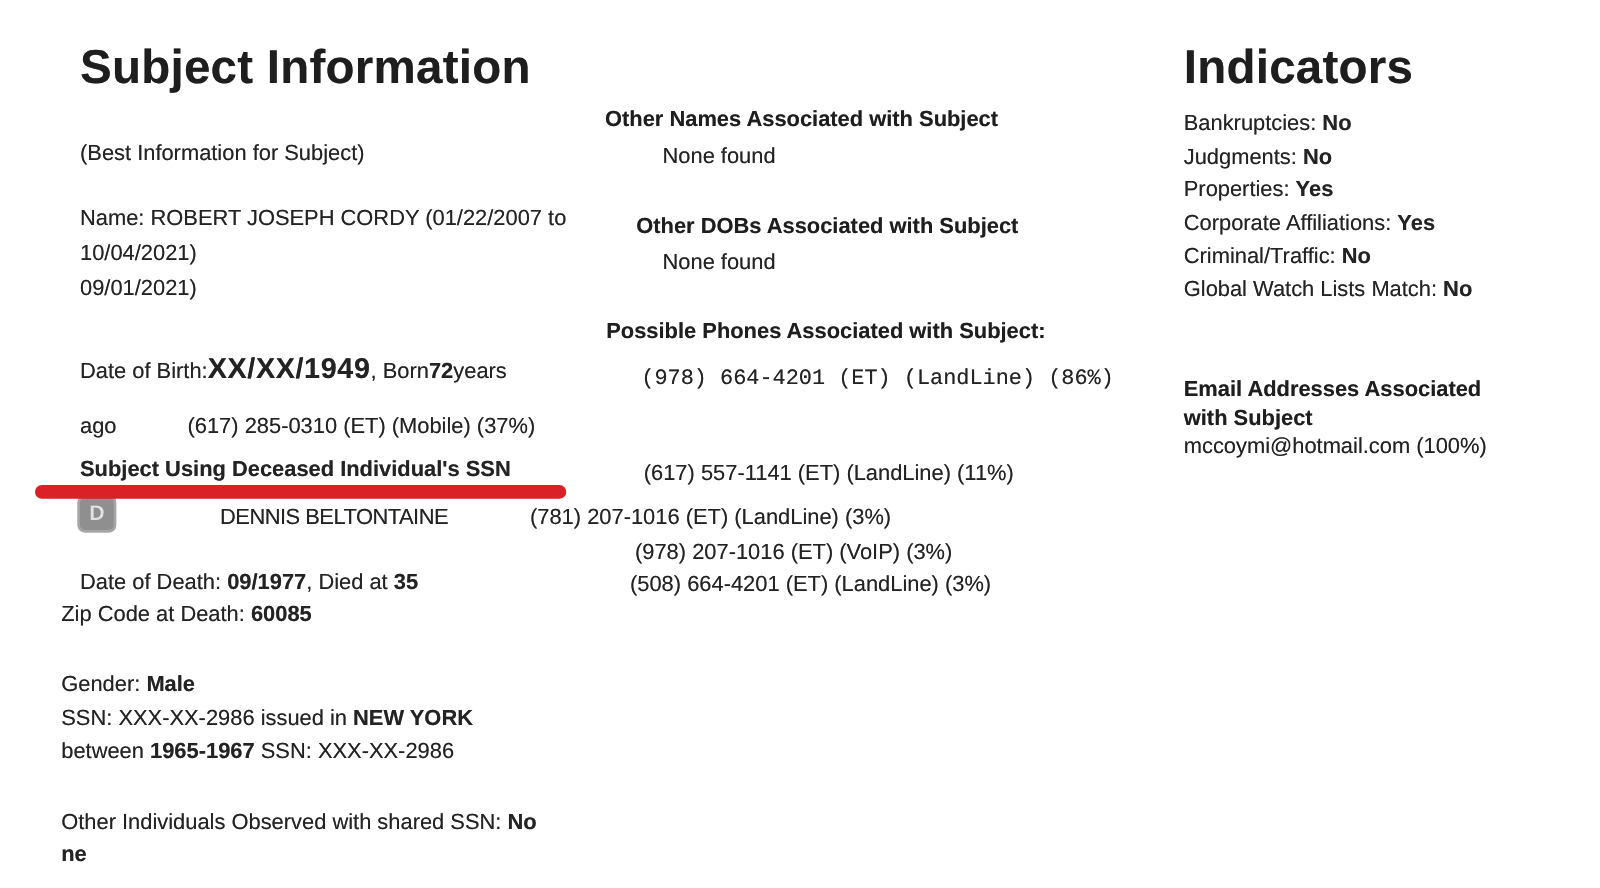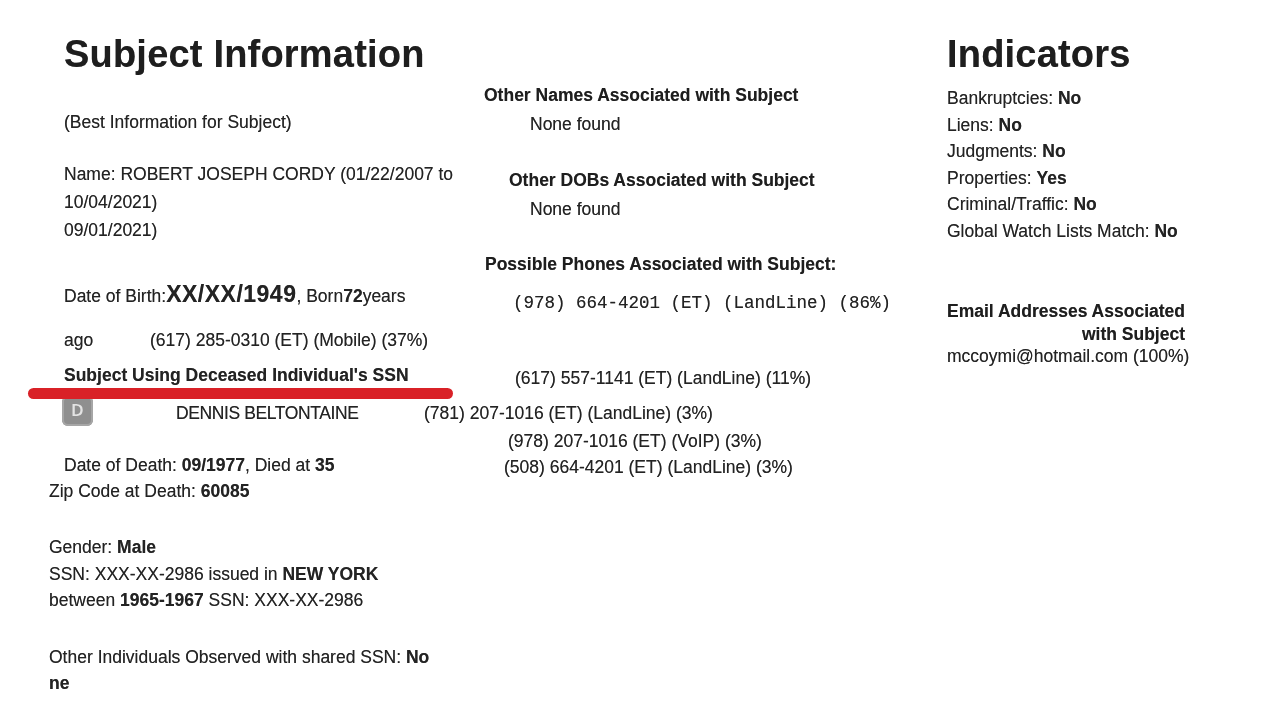--- a/index.html
+++ b/index.html
@@ -113,33 +113,33 @@
 <div class="abs t17" style="left:508px; top:431px;">(978) 207-1016 (ET) (VoIP) (3%)</div>
 <div class="abs t17" style="left:504px; top:457px;">(508) 664-4201 (ET) (LandLine) (3%)</div>
 
 <div class="abs title" style="left:947px; top:33px;">Indicators</div>
 
 <div class="abs ind-lines" style="left:947px; top:85px;">
   <div>
     <span>Bankruptcies: </span><span class="bold">No</span>
   </div>
   <div>
-    <span>Liens: </span><span class="bold">No</span>
-  </div>
-  <div>
     <span>Judgments: </span><span class="bold">No</span>
   </div>
   <div>
     <span>Properties: </span><span class="bold">Yes</span>
+  </div>
+  <div>
+    <span>Corporate Affiliations: </span><span class="bold">Yes</span>
   </div>
   <div>
     <span>Criminal/Traffic: </span><span class="bold">No</span>
   </div>
   <div>
     <span>Global Watch Lists Match: </span><span class="bold">No</span>
   </div>
 </div>
 
-<div class="abs heading email-head" style="left:947px; top:300px;text-align:right;">
+<div class="abs heading email-head" style="left:947px; top:300px;">
   <div>Email Addresses Associated</div>
   <div>with Subject</div>
 </div>
 <div class="abs t17" style="left:947px; top:346px;">mccoymi@hotmail.com (100%)</div>
 
 </body></html>

